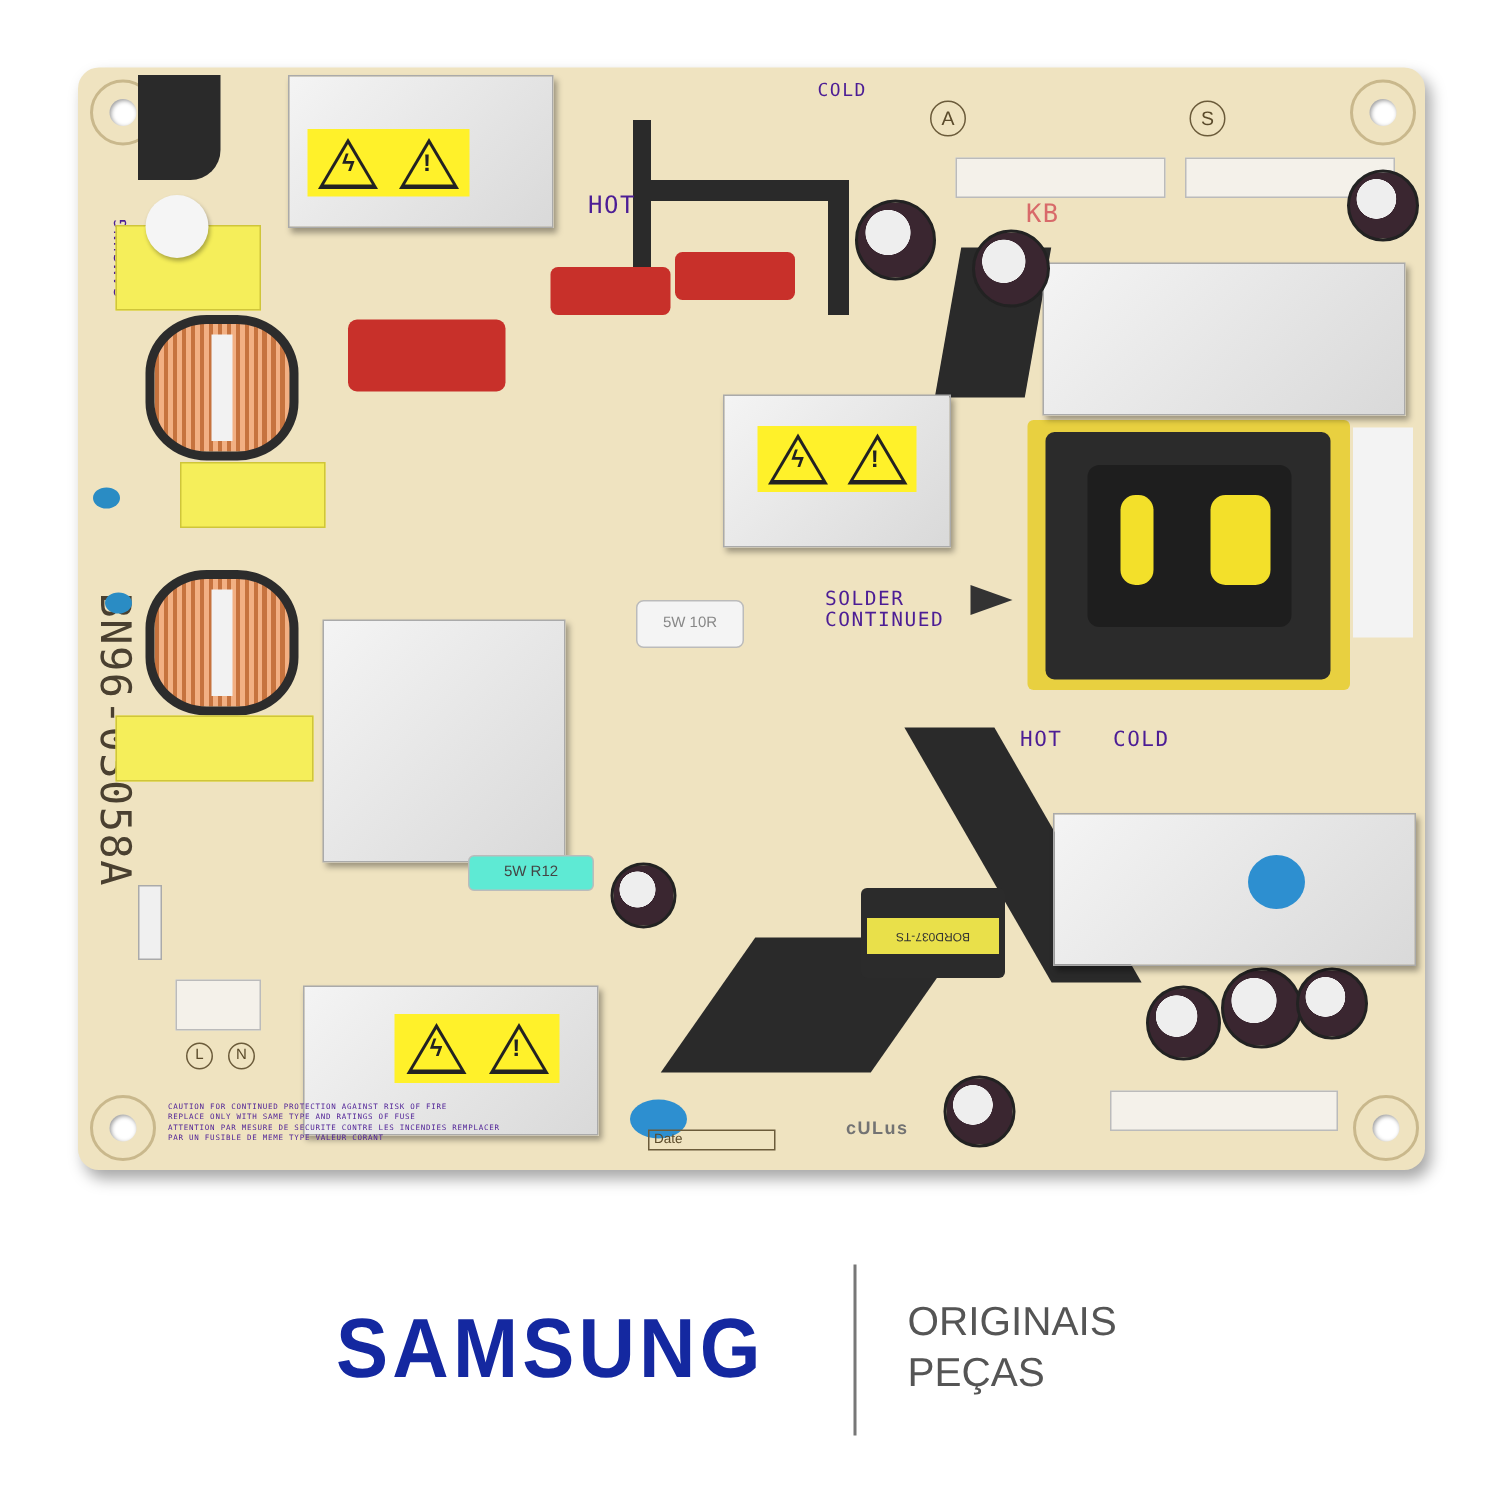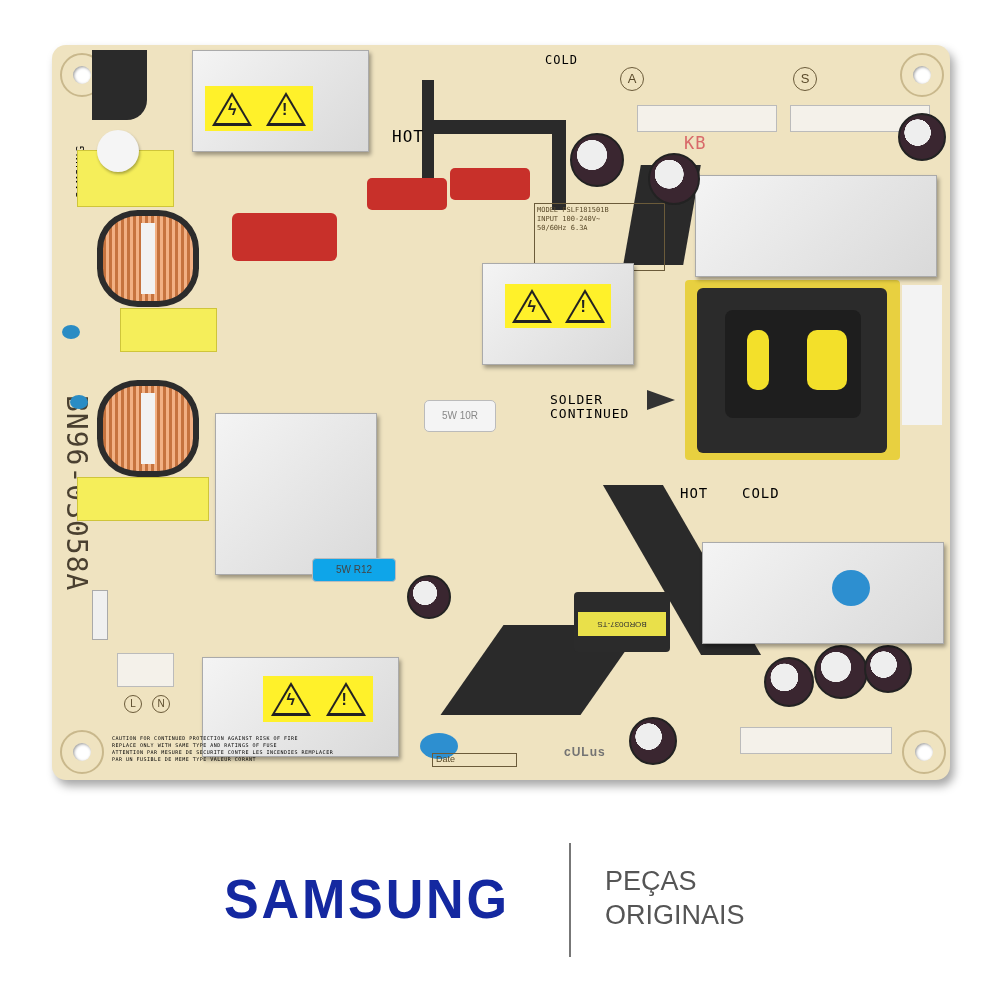--- a/index.html
+++ b/index.html
@@ -2,21 +2,21 @@
 <html><head>
 <meta charset="utf-8">
 <style>
   html,body{margin:0;padding:0;background:#ffffff;}
   body{width:1000px;height:1000px;position:relative;overflow:hidden;font-family:"Liberation Sans",sans-serif;}
   .board{position:absolute;left:52px;top:45px;width:898px;height:735px;background:#efe3c0;border-radius:14px;box-shadow:4px 6px 10px rgba(0,0,0,0.35);overflow:hidden;}
   .abs{position:absolute;}
   .hole{position:absolute;width:40px;height:40px;border-radius:50%;border:2px solid #c9b88c;background:#efe3c0;}
   .hole::after{content:"";position:absolute;left:11px;top:11px;width:18px;height:18px;border-radius:50%;background:#fff;box-shadow:inset 1px 1px 3px rgba(0,0,0,0.4);}
   .trace{position:absolute;background:#2a2a2a;}
-  .silk{position:absolute;color:#000000;font-family:"DejaVu Sans Mono",monospace;letter-spacing:1px;}
+  .silk{position:absolute;color:#4c1d95;font-family:"DejaVu Sans Mono",monospace;letter-spacing:1px;}
   .shield{position:absolute;background:linear-gradient(135deg,#f4f4f4,#d9d9d9);border:1px solid #aaa;box-shadow:2px 3px 4px rgba(0,0,0,0.35);}
   .warn{position:absolute;background:#fff12a;display:flex;align-items:center;justify-content:space-around;}
   .tri{width:0;height:0;border-left:20px solid transparent;border-right:20px solid transparent;border-bottom:34px solid #222;position:relative;}
   .tri::after{content:"";position:absolute;left:-16px;top:4px;border-left:16px solid transparent;border-right:16px solid transparent;border-bottom:27px solid #fff12a;}
   .tri span{position:absolute;left:-4px;top:9px;font-size:16px;font-weight:bold;color:#222;z-index:2;}
   .coil{position:absolute;border-radius:40%;background:repeating-linear-gradient(90deg,#c6733e 0 3px,#f2b083 3px 6px);border:6px solid #2c2c2c;}
   .coil .lbl{position:absolute;left:42%;top:8%;width:16%;height:84%;background:#f2f2f2;}
   .ycap{position:absolute;background:#f5ee5a;border:1px solid #cfc53a;}
   .ecap{position:absolute;border-radius:50%;background:radial-gradient(circle at 40% 40%,#eee 0 35%,#3a2630 36% 100%);border:2px solid #222;}
   .conn{position:absolute;background:#f4f1ea;border:1px solid #bbb;}
@@ -69,25 +69,20 @@
     </div>
   <div class="ycap" style="left:25px;top:432px;width:130px;height:42px;"></div>
   <div class="abs" style="left:10px;top:280px;width:18px;height:14px;border-radius:50%;background:#2a8cc4;"></div>
   <div class="abs" style="left:18px;top:350px;width:18px;height:14px;border-radius:50%;background:#2a8cc4;"></div>
 
   <div class="abs" style="left:180px;top:168px;width:105px;height:48px;background:#c8302a;border-radius:6px;"></div>
   <div class="abs" style="left:315px;top:133px;width:80px;height:32px;background:#c8302a;border-radius:5px;"></div>
   <div class="abs" style="left:398px;top:123px;width:80px;height:32px;background:#c8302a;border-radius:5px;"></div>
 
 
-  <div class="abs" style="left:482px;top:158px;width:125px;height:62px;border:1px solid #6b5b3a;font-family:'DejaVu Sans Mono',monospace;font-size:7px;color:#5a4a2a;padding:2px;line-height:9px;">
-    <div>MODEL  PSLF181501B</div>
-    <div>INPUT  100-240V~</div>
-    <div>50/60Hz 6.3A</div>
-  </div>
 
   <div class="shield" style="left:430px;top:218px;width:150px;height:100px;">
     <div class="warn" style="left:22px;top:20px;width:106px;height:44px;">
       <div class="tri">
           <span>ϟ</span>
         </div>
       <div class="tri">
           <span>!</span>
         </div>
     </div>
@@ -119,21 +114,21 @@
   <div class="ecap" style="left:518px;top:88px;width:50px;height:50px;"></div>
   <div class="ecap" style="left:596px;top:108px;width:48px;height:48px;"></div>
   <div class="ecap" style="left:846px;top:68px;width:44px;height:44px;"></div>
   <div class="ecap" style="left:712px;top:612px;width:46px;height:46px;"></div>
   <div class="ecap" style="left:762px;top:600px;width:50px;height:50px;"></div>
   <div class="ecap" style="left:812px;top:600px;width:44px;height:44px;"></div>
   <div class="ecap" style="left:355px;top:530px;width:40px;height:40px;"></div>
   <div class="ecap" style="left:577px;top:672px;width:44px;height:44px;"></div>
 
   <div class="shield" style="left:163px;top:368px;width:160px;height:160px;"></div>
-  <div class="abs" style="left:260px;top:513px;width:82px;height:22px;background:#0ea5e9;border:1px solid #bbb;border-radius:4px;font-size:10px;text-align:center;line-height:22px;color:#444;">5W R12</div>
+  <div class="abs" style="left:260px;top:525px;width:82px;height:22px;background:#5eead4;border:1px solid #bbb;border-radius:4px;font-size:10px;text-align:center;line-height:22px;color:#444;">5W R12</div>
   <div class="abs" style="left:372px;top:355px;width:70px;height:30px;background:#f4f4f4;border:1px solid #bbb;border-radius:5px;font-size:10px;text-align:center;line-height:30px;color:#888;">5W 10R</div>
 
   <div class="shield" style="left:650px;top:497px;width:240px;height:100px;"></div>
   <div class="abs" style="left:780px;top:525px;width:38px;height:36px;border-radius:50%;background:#2d8fd0;"></div>
   <div class="silk" style="left:628px;top:440px;font-size:14px;">HOT</div>
   <div class="silk" style="left:690px;top:440px;font-size:14px;">COLD</div>
 
   <div class="abs" style="left:522px;top:547px;width:96px;height:60px;background:#2b2b2b;border-radius:4px;">
     <div class="abs" style="left:4px;top:20px;width:88px;height:24px;background:#e9e04a;font-size:8px;color:#333;text-align:center;line-height:24px;transform:rotate(180deg);">BORD037-TS</div>
   </div>
@@ -165,15 +160,15 @@
   <div class="silk" style="left:512px;top:700px;font-size:12px;font-weight:bold;font-family:'Liberation Sans',sans-serif;color:#737373;">cULus</div>
 
   <div class="conn" style="left:688px;top:682px;width:150px;height:25px;"></div>
 </div>
 
 <div class="logo-area">
 </div>
 <div class="samsung">SAMSUNG</div>
 <div class="divider"></div>
 <div class="pecas">
+  <div>ORIGINAIS</div>
   <div>PEÇAS</div>
-  <div>ORIGINAIS</div>
 </div>
 
 </body></html>

